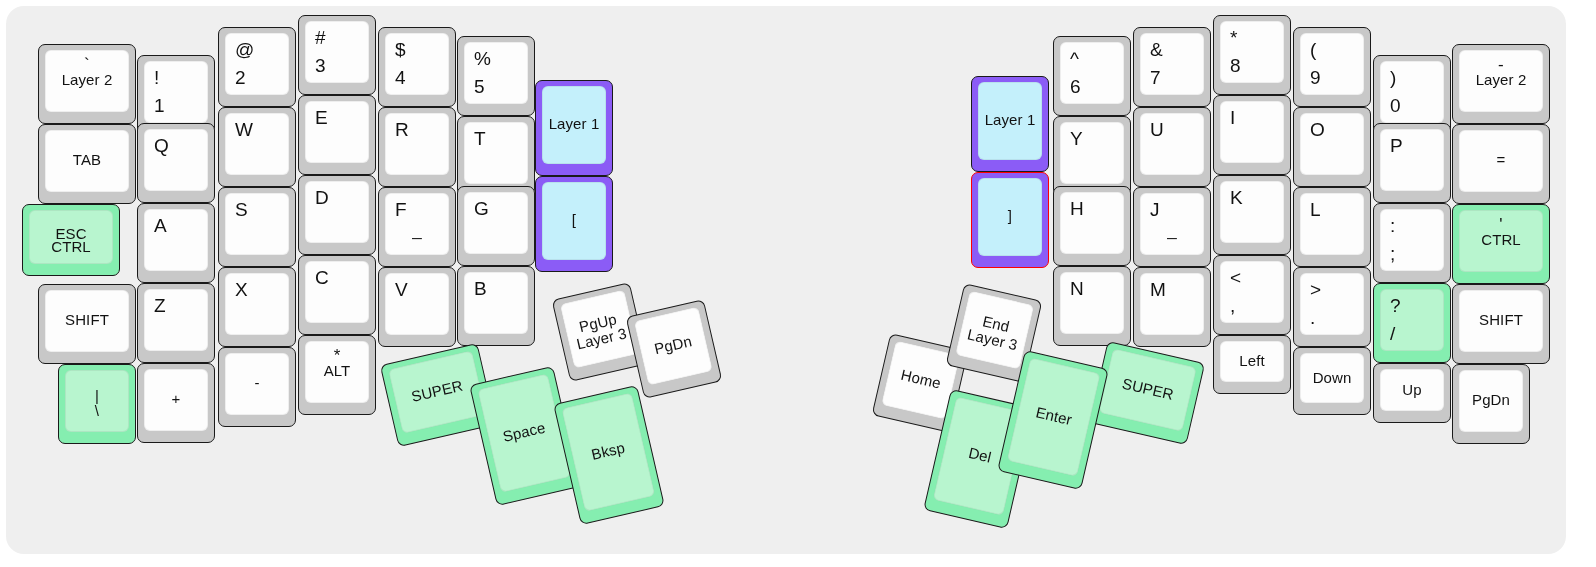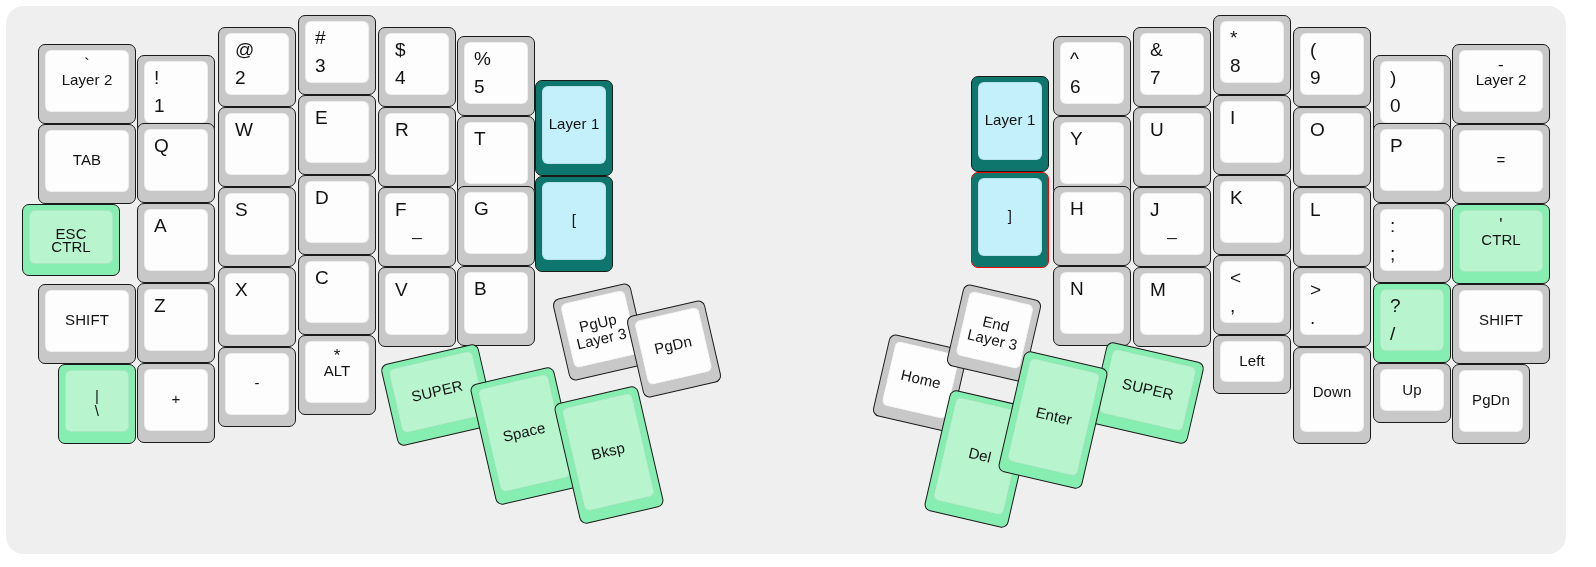--- a/index.html
+++ b/index.html
@@ -7,21 +7,21 @@
   #stage{position:relative;width:1596px;height:567px;overflow:hidden;background:#ffffff;}
   #canvas{position:absolute;left:6px;top:6px;width:1560px;height:548px;
           background:#efefef;border-radius:18px;}
   .key{position:absolute;box-sizing:border-box;border:1.6px solid #1a1a1a;
        border-radius:7px;background:#c8c8c8;}
   .key .cap{position:absolute;left:6px;top:5px;right:6px;bottom:11px;
        box-sizing:border-box;border-radius:6px;background:#fdfdfd;
        border:1px solid rgba(0,0,0,0.06);}
   .key.green{background:#85eeb0;}
   .key.green .cap{background:#b8f5cf;}
-  .key.blue{background:#0f766e;}
+  .key.blue{background:#8b5cf6;}
   .key.blue .cap{background:#c4f0fb;}
   .key.redsel{border-color:#ff0000;}
   .lbl{position:absolute;color:#121212;line-height:1.05;
        white-space:pre;letter-spacing:0.1px;}
   .lbl.tl{left:9px;top:6px;font-size:19px;}
   .lbl.bl{left:9px;bottom:6px;font-size:19px;}
   .lbl.topc{left:0;right:0;text-align:center;top:5px;font-size:17px;}
   .lbl.midc{left:0;right:0;text-align:center;top:49%;transform:translateY(-50%);font-size:15px;}
   .lbl.two-a{left:0;right:0;text-align:center;top:28%;font-size:15px;}
   .lbl.two-b{left:0;right:0;text-align:center;top:53%;font-size:15px;}
@@ -317,21 +317,21 @@
           <div class="cap">
             <span class="lbl tl">L</span>
           </div>
         </div>
         <div class="key" style="left: 1287px; top: 261px; width: 78px; height: 80px;">
           <div class="cap">
             <span class="lbl tl">&gt;</span>
             <span class="lbl bl">.</span>
           </div>
         </div>
-        <div class="key" style="left: 1287px; top: 341px; width: 78px; height: 97px; padding-left: 40px;">
+        <div class="key" style="left: 1287px; top: 341px; width: 78px; height: 68px; padding-left: 40px;">
           <div class="cap">
             <span class="lbl midc">Down</span>
           </div>
         </div>
         <div class="key" style="left: 1367px; top: 49px; width: 78px; height: 80px;">
           <div class="cap">
             <span class="lbl tl">)</span>
             <span class="lbl bl">0</span>
           </div>
         </div>

